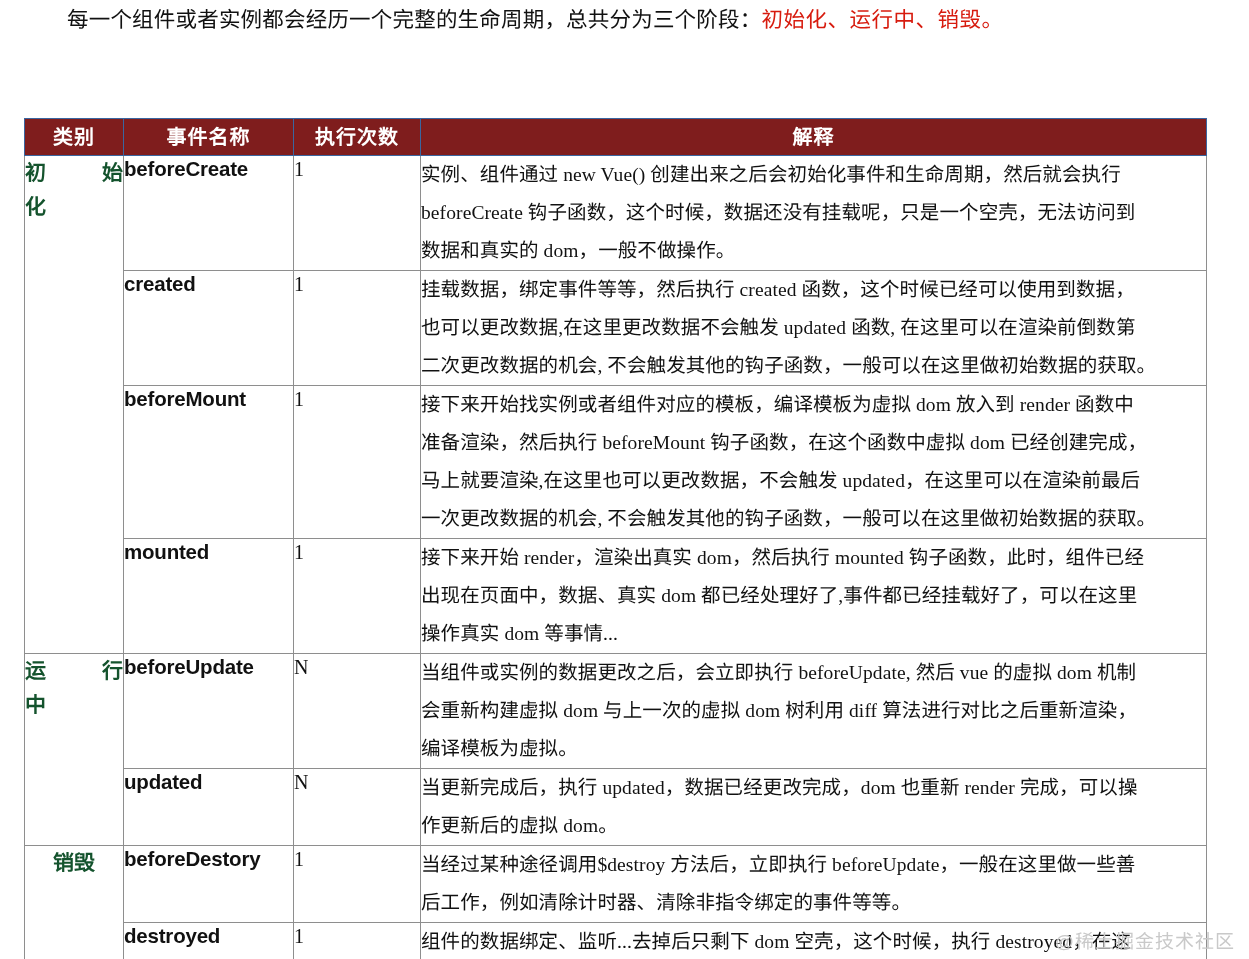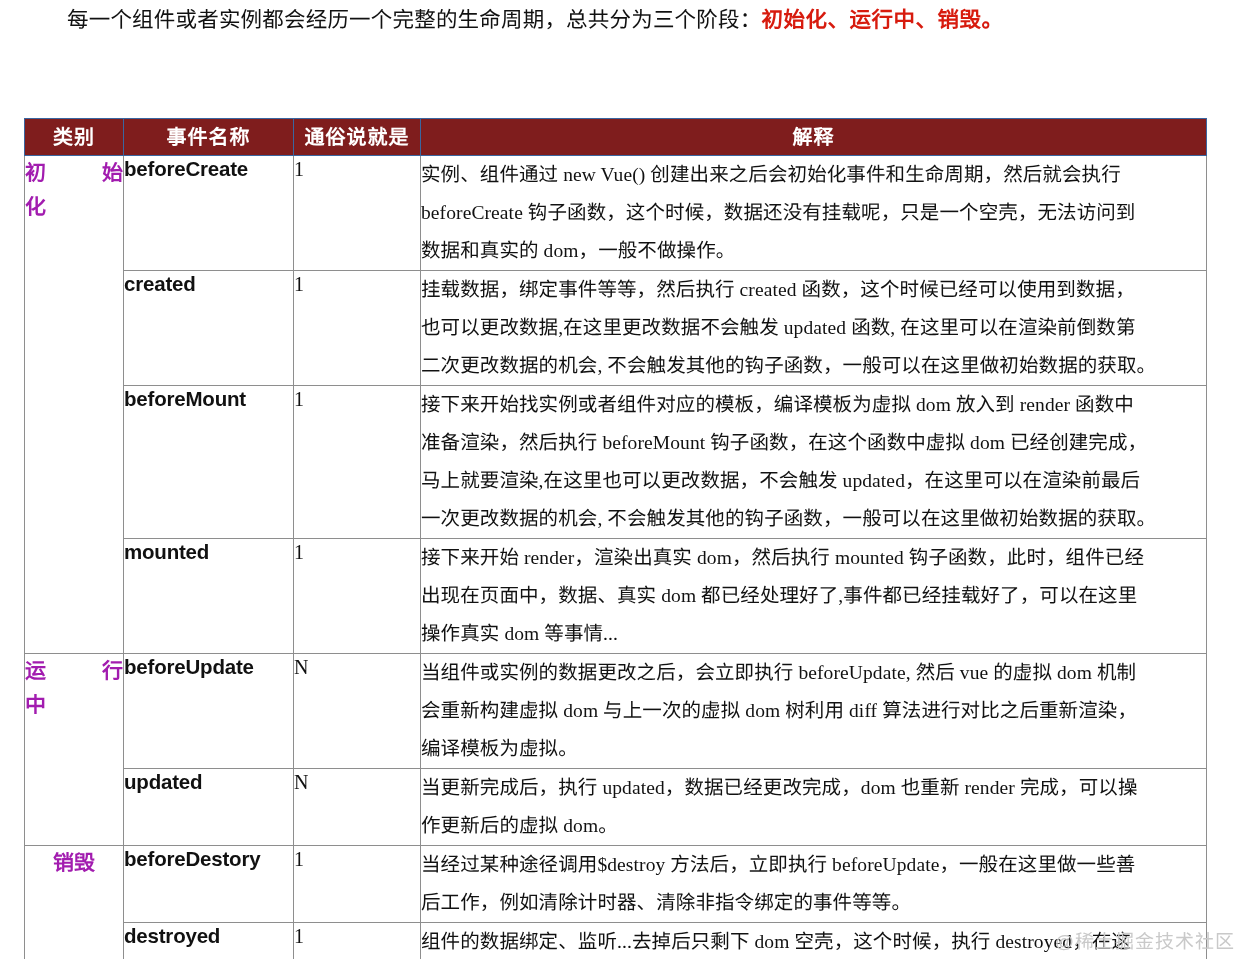--- a/index.html
+++ b/index.html
@@ -34,21 +34,21 @@
     text-justify: inter-ideograph;
   }
   .intro p {
     margin: 0;
     text-indent: 2em;
   }
   .intro p.p1 { margin-top: 2px; }
   .intro p.p2 { margin-top: 0px; }
   .intro .emph {
     color: #d71b0e;
-    font-weight: bold;
+    font-weight: normal;
     font-family: "Liberation Sans", "DejaVu Sans", sans-serif;
     letter-spacing: 0.5px;
   }
 
   
   .tbl-wrap {
     position: absolute;
     left: 24px;
     top: 118px;
     width: 1182px;
@@ -86,21 +86,21 @@
   }
   table.lifecycle thead th.th-desc { letter-spacing: 1px; margin-left: 38px; }
 
   
   td.cat {
     text-align: center;
     vertical-align: middle;
     font-family: "Liberation Sans", "DejaVu Sans", sans-serif;
     font-weight: bold;
     font-size: 21px;
-    color: #a21caf;
+    color: #14532d;
     padding: 0 14px;
   }
   td.cat .cat-inner {
     display: block;
     text-align: justify;
     text-align-last: justify;
     text-justify: inter-ideograph;
     line-height: 34px;
   }
   td.cat.single .cat-inner {
@@ -163,21 +163,21 @@
       <colgroup>
         <col class="c-cat">
           <col class="c-name">
           <col class="c-times">
           <col class="c-desc">
       </colgroup>
       <thead>
         <tr>
           <th>类别</th>
           <th>事件名称</th>
-          <th>通俗说就是</th>
+          <th>执行次数</th>
           <th class="th-desc">解释</th>
         </tr>
       </thead>
       <tbody>
 
         <tr>
           <td class="cat" rowspan="4">
             <span class="cat-inner">初始</span>
             <span class="cat-inner" style="text-align-last:left;">化</span>
           </td>

